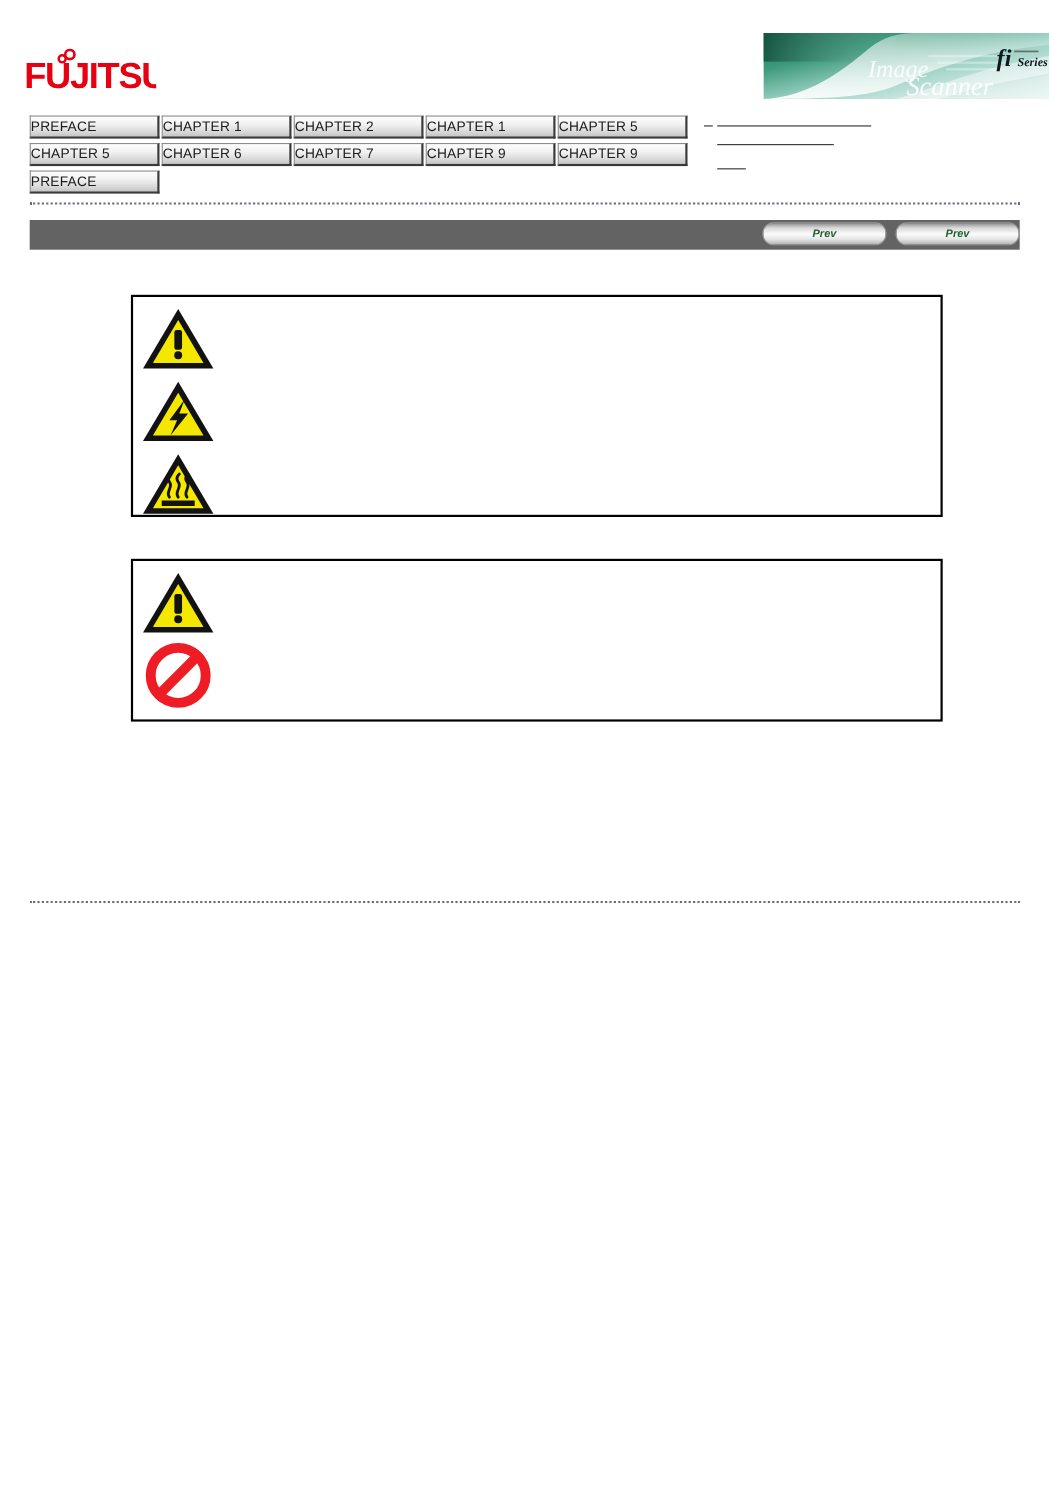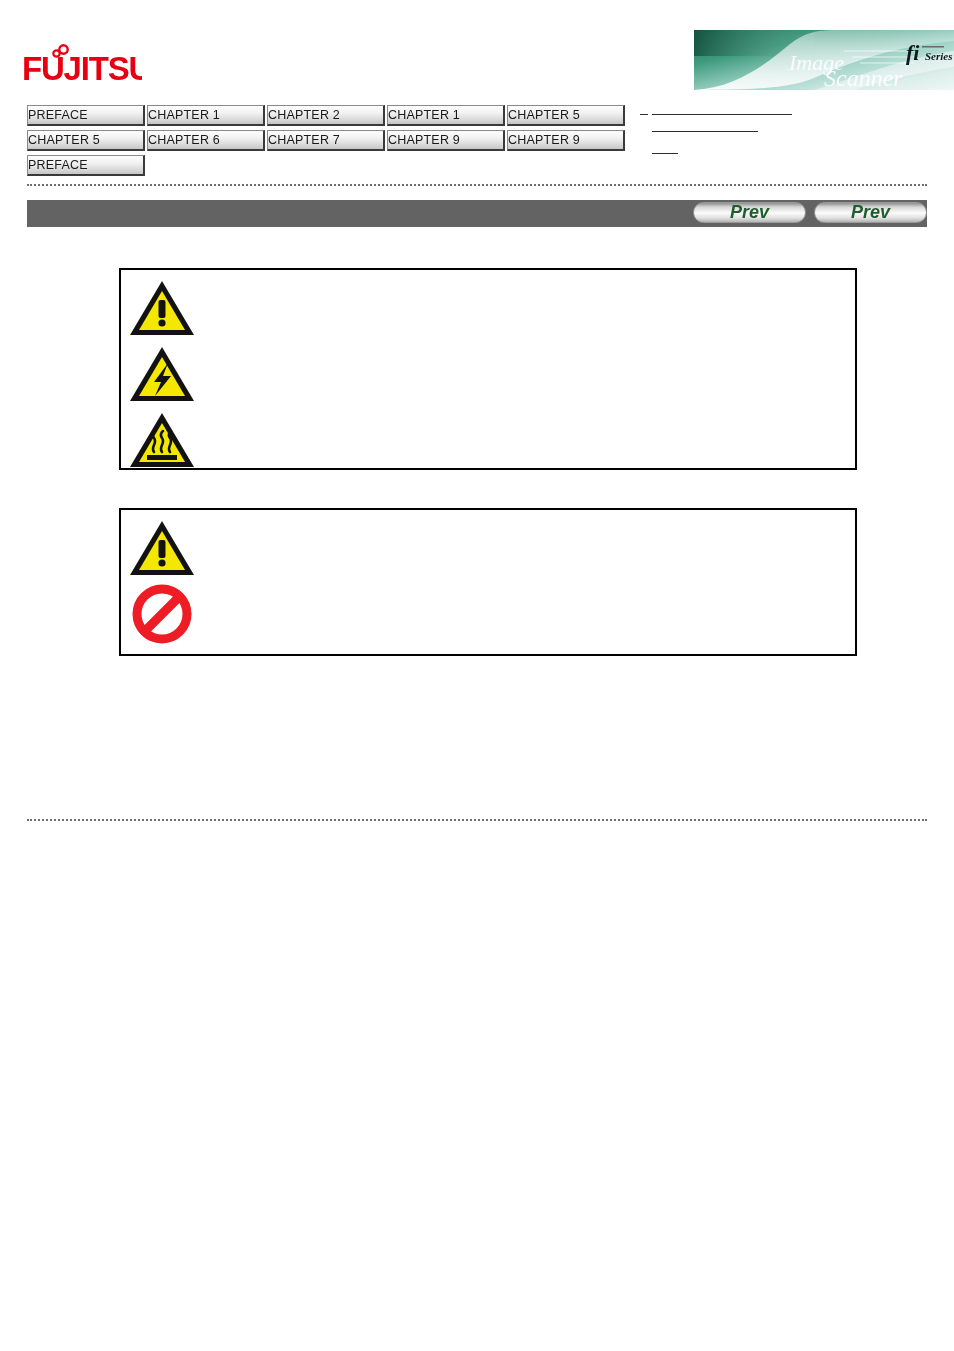--- a/index.html
+++ b/index.html
@@ -116,21 +116,21 @@
   }
   .pill-btn {
     width: 113px;
     height: 21px;
     border-radius: 11px;
     border: 1px solid #9a9a9a;
     background: linear-gradient(to bottom, #8f8f8f 0%, #d8d8d8 22%, #fbfbfb 52%, #e2e2e2 78%, #b4b4b4 100%);
     font-family: "Liberation Sans", sans-serif;
     font-style: italic;
     font-weight: bold;
-    font-size: 18px;
+    font-size: 10px;
     color: #1f5c2e;
     text-align: center;
     line-height: 19px;
     cursor: pointer;
     padding: 0;
   }
 
   
   .warn-box {
     position: absolute;

